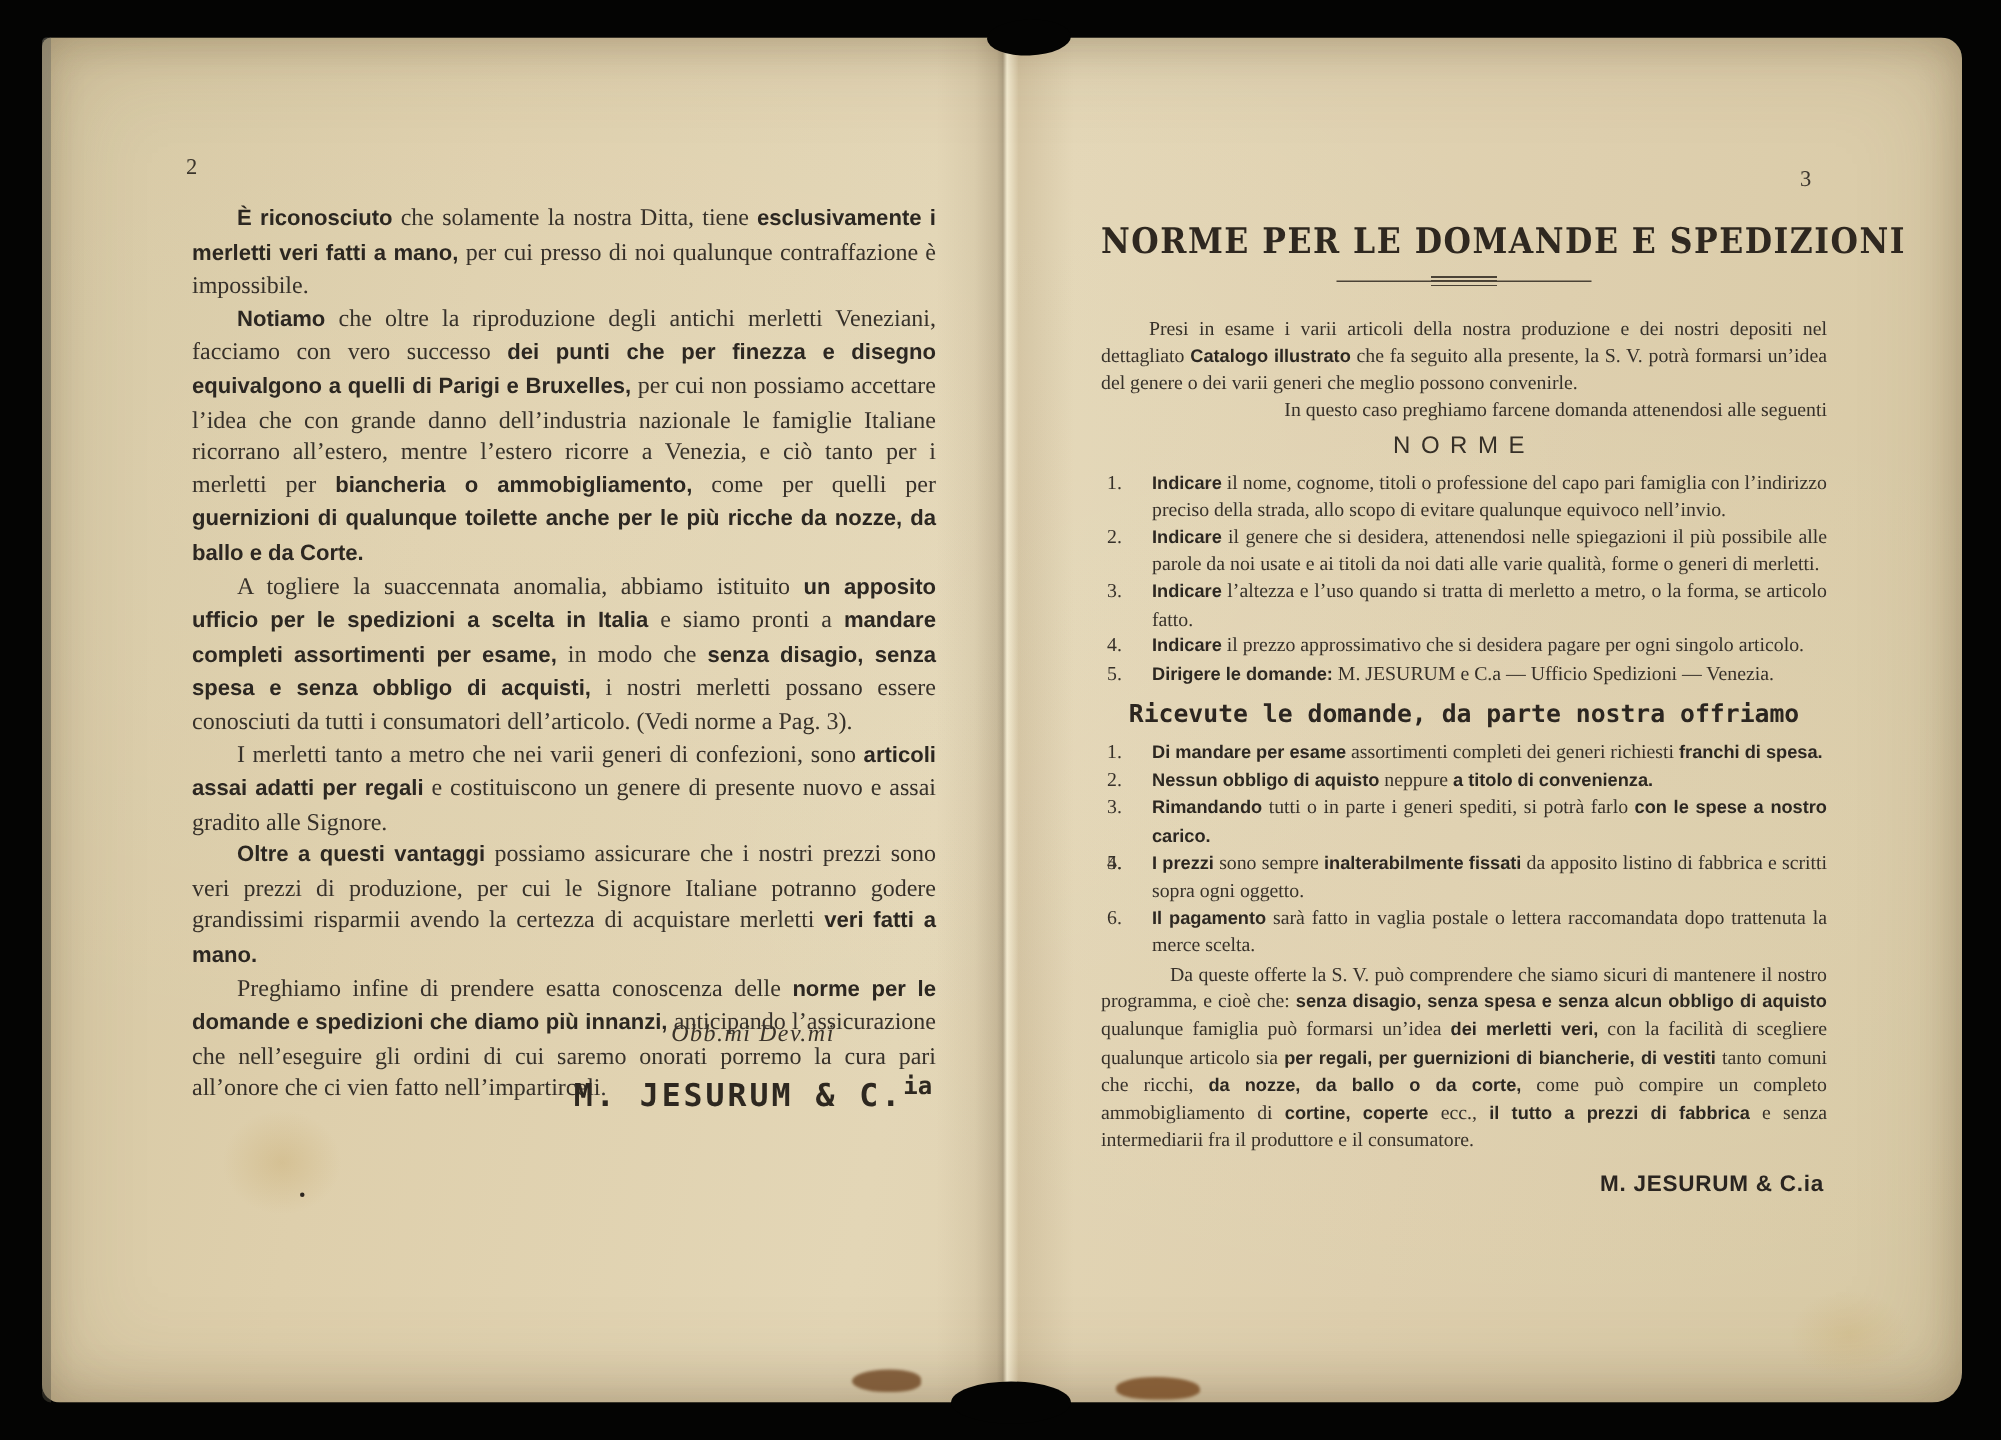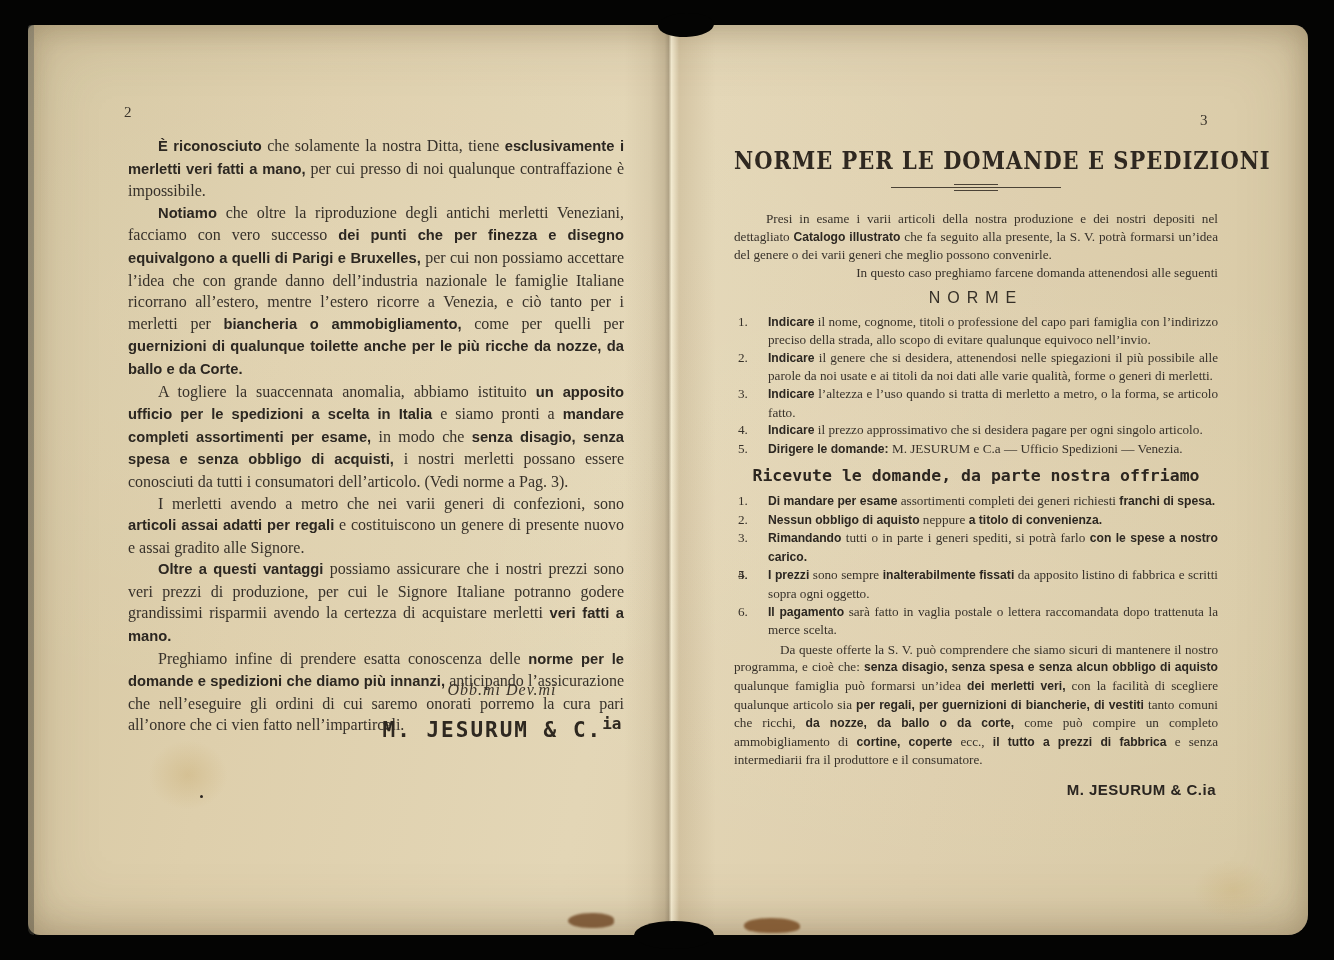--- a/index.html
+++ b/index.html
@@ -91,21 +91,21 @@
     <div class="pn pn-left">2</div>
     <div class="col-left">
 
 
         <p class="para ind"><span class="b">È riconosciuto</span><span> che solamente la nostra Ditta, tiene </span><span class="b">esclusivamente i merletti veri fatti a mano,</span><span> per cui presso di noi qualunque contraffazione è impossibile.</span></p>
 
         <p class="para ind"><span class="b">Notiamo</span><span> che oltre la riproduzione degli antichi merletti Veneziani, facciamo con vero successo </span><span class="b">dei punti che per finezza e disegno equivalgono a quelli di Parigi e Bruxelles,</span><span> per cui non possiamo accettare l’idea che con grande danno dell’industria nazionale le famiglie Italiane ricorrano all’estero, mentre l’estero ricorre a Venezia, e ciò tanto per i merletti per </span><span class="b">biancheria o ammobigliamento,</span><span> come per quelli per </span><span class="b">guernizioni di qualunque toilette anche per le più ricche da nozze, da ballo e da Corte.</span></p>
 
         <p class="para ind"><span>A togliere la suaccennata anomalia, abbiamo istituito </span><span class="b">un apposito ufficio per le spedizioni a scelta in Italia</span><span> e siamo pronti a </span><span class="b">mandare completi assortimenti per esame,</span><span> in modo che </span><span class="b">senza disagio, senza spesa e senza obbligo di acquisti,</span><span> i nostri merletti possano essere conosciuti da tutti i consumatori dell’articolo. (Vedi norme a Pag. 3).</span></p>
 
-        <p class="para ind"><span>I merletti avendo a metro che nei varii generi di confezioni, sono </span><span class="b">articoli assai adatti per regali</span><span> e costituiscono un genere di presente nuovo e assai gradito alle Signore.</span></p>
+        <p class="para ind"><span>I merletti tanto a metro che nei varii generi di confezioni, sono </span><span class="b">articoli assai adatti per regali</span><span> e costituiscono un genere di presente nuovo e assai gradito alle Signore.</span></p>
 
         <p class="para ind"><span class="b">Oltre a questi vantaggi</span><span> possiamo assicurare che i nostri prezzi sono veri prezzi di produzione, per cui le Signore Italiane potranno godere grandissimi risparmii avendo la certezza di acquistare merletti </span><span class="b">veri fatti a mano.</span></p>
 
         <p class="para ind"><span>Preghiamo infine di prendere esatta conoscenza delle </span><span class="b">norme per le domande e spedizioni che diamo più innanzi,</span><span> anticipando l’assicurazione che nell’eseguire gli ordini di cui saremo onorati porremo la cura pari all’onore che ci vien fatto nell’impartirceli.</span></p>
       </div>
     <div class="left-sig">
       <div class="valediction">Obb.mi  Dev.mi</div>
       <div class="sig-main"><span>M. JESURUM &amp; C.</span><sup>ia</sup></div>
     </div>
 

